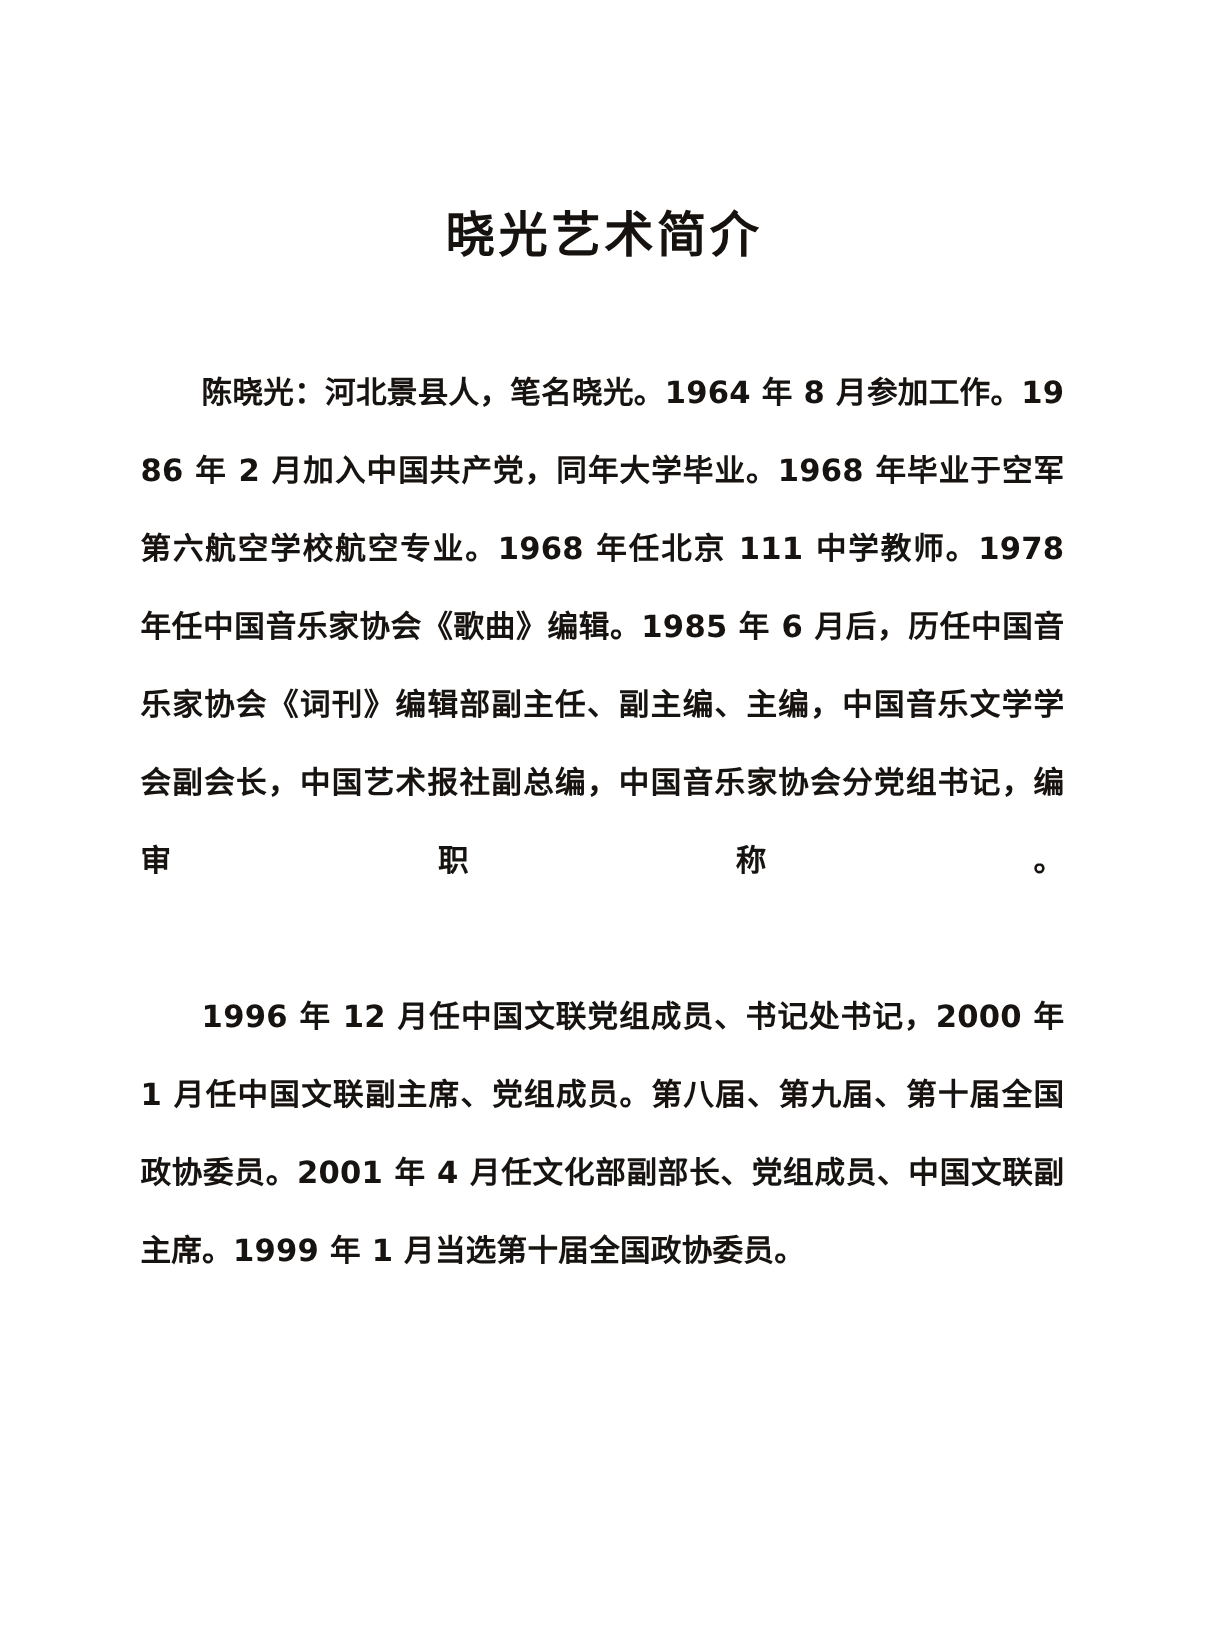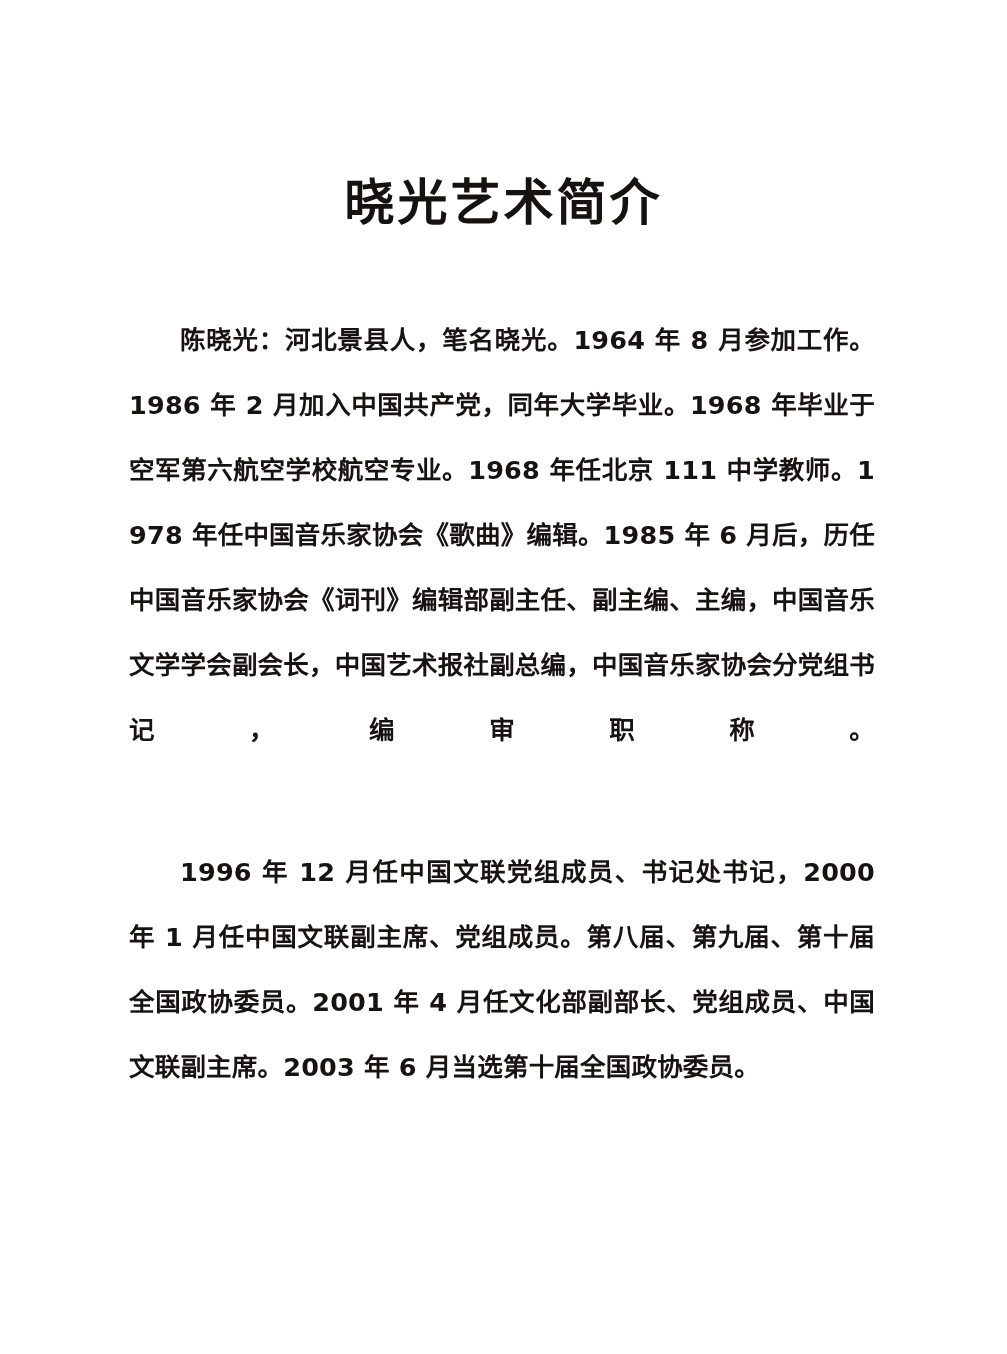--- a/index.html
+++ b/index.html
@@ -23,38 +23,38 @@
     box-sizing: border-box;
   }
 
   
   .doc-title {
     position: absolute;
     left: 0;
     top: 143px;
     width: 1007px;
     text-align: center;
-    font-size: 50px;
+    font-size: 41px;
     line-height: 52px;
     font-weight: 700;
     letter-spacing: 3px;
     color: #15120f;
     white-space: pre;
   }
 
   
   .body-block {
     position: absolute;
     left: 117px;
     top: 296px;
     width: 770px;
   }
 
   .para {
-    margin: 12px;
+    margin: 0;
     padding: 0;
     font-size: 25.5px;
     line-height: 65px;
     font-weight: 700;
     color: #171310;
     text-align: justify;
     text-justify: inter-character;
     letter-spacing: 0.2px;
     word-break: break-all;
     text-indent: 2em;
@@ -76,17 +76,17 @@
 
 <div class="page">
 
   <h1 class="doc-title">晓光艺术简介</h1>
 
   <div class="body-block">
 
     <p class="para">陈晓光：河北景县人，笔名晓光。1964 年 8 月参加工作。1986 年 2 月加入中国共产党，同年大学毕业。1968 年毕业于空军第六航空学校航空专业。1968 年任北京 111 中学教师。1978 年任中国音乐家协会《歌曲》编辑。1985 年 6 月后，历任中国音乐家协会《词刊》编辑部副主任、副主编、主编，中国音乐文学学会副会长，中国艺术报社副总编，中国音乐家协会分党组书记，编审职称。</p>
 
 
-    <p class="para no-stretch">1996 年 12 月任中国文联党组成员、书记处书记，2000 年 1 月任中国文联副主席、党组成员。第八届、第九届、第十届全国政协委员。2001 年 4 月任文化部副部长、党组成员、中国文联副主席。2003 年 6 月当选第十届全国政协委员。</p>
+    <p class="para no-stretch">1996 年 12 月任中国文联党组成员、书记处书记，2000 年 1 月任中国文联副主席、党组成员。第八届、第九届、第十届全国政协委员。2001 年 4 月任文化部副部长、党组成员、中国文联副主席。1999 年 1 月当选第十届全国政协委员。</p>
 
   </div>
 
 </div>
 
 </body></html>

